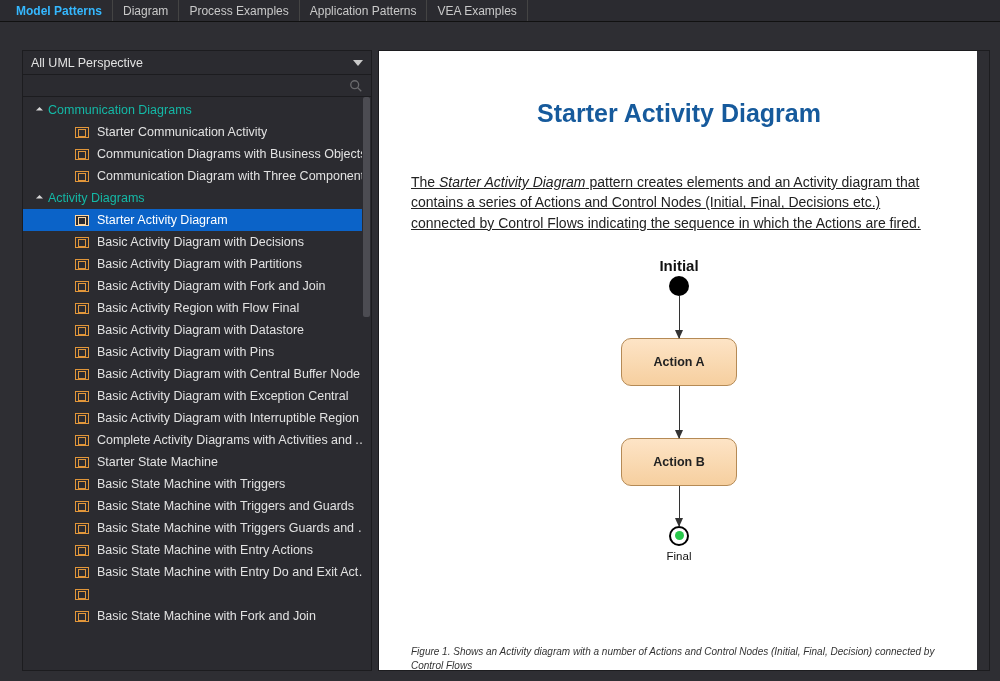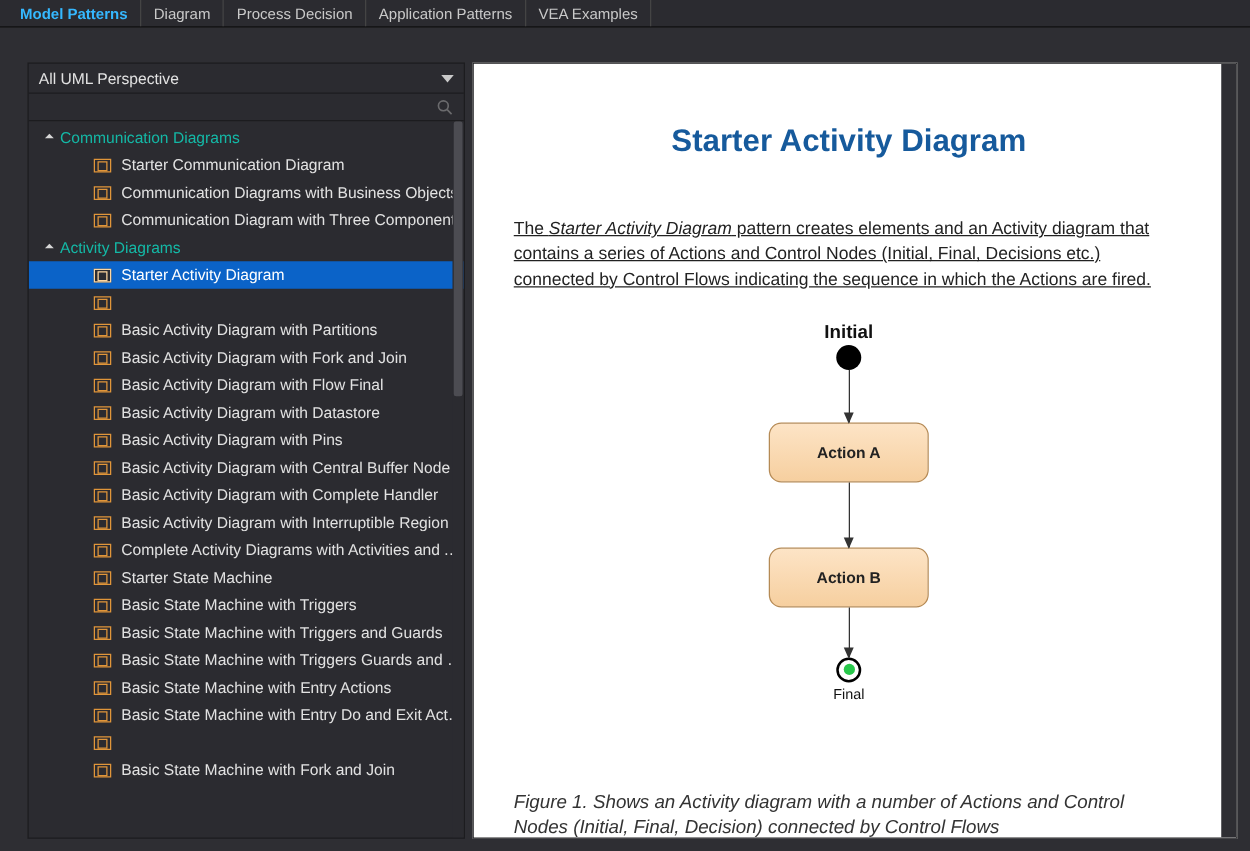--- a/index.html
+++ b/index.html
@@ -44,38 +44,38 @@
   .desc em { font-style: italic; }
 
   .figure { display: flex; flex-direction: column; align-items: center; margin-top: 24px; }
   .figure-label { font-size: 15px; font-weight: 600; color: #111; margin-bottom: 2px; }
   .initial-dot { width: 20px; height: 20px; border-radius: 50%; background: #000; }
   .arrow { width: 1px; background: #333; position: relative; }
   .arrow.h42 { height: 42px; }
   .arrow.h52 { height: 52px; }
   .arrow.h40 { height: 40px; }
   .arrow::after { content: ""; position: absolute; bottom: -1px; left: -4px; width: 0; height: 0; border-left: 4.5px solid transparent; border-right: 4.5px solid transparent; border-top: 9px solid #333; }
-  .action-box { width: 128px; height: 48px; border-radius: 10px; background: linear-gradient(#fde4c6, #f6cf9f); border: 1px solid #b58a55; display: flex; align-items: center; justify-content: center; font-size: 12.5px; font-weight: 700; color: #222; }
+  .action-box { width: 116px; height: 48px; border-radius: 10px; background: linear-gradient(#fde4c6, #f6cf9f); border: 1px solid #b58a55; display: flex; align-items: center; justify-content: center; font-size: 12.5px; font-weight: 700; color: #222; }
   .final-ring { width: 20px; height: 20px; border-radius: 50%; border: 2px solid #000; display: flex; align-items: center; justify-content: center; background: #fff; }
   .final-ring .dot { width: 9px; height: 9px; border-radius: 50%; background: #28c84b; }
   .final-label { font-size: 11.5px; font-weight: 500; color: #111; margin-top: 4px; }
 
-  .caption { position: absolute; left: 32px; right: 40px; bottom: -2px; font-style: italic; font-size: 15px; color: #333; line-height: 1.35; }
+  .caption { position: absolute; left: 32px; right: 40px; bottom: -2px; font-style: italic; font-size: 10px; color: #333; line-height: 1.35; }
 
   
   .twisty { width: 0; height: 0; border-left: 5px solid transparent; border-top: 5px solid #d7d7d7; transform: rotate(-45deg); margin-right: 6px; }
 </style>
 </head>
 <body>
 <div class="app">
 
   <div class="tabs">
     <div class="tab active">Model Patterns</div>
     <div class="tab">Diagram</div>
-    <div class="tab">Process Decision</div>
+    <div class="tab">Process Examples</div>
     <div class="tab">Application Patterns</div>
     <div class="tab">VEA Examples</div>
   </div>
 
   <div class="body">
     <div class="left-gutter"></div>
 
     <div class="sidebar">
       <div class="perspective">
         <span>All UML Perspective</span>
@@ -89,69 +89,70 @@
       </div>
       <div class="tree-wrap">
         <div class="tree">
 
           <div class="grp">
             <span class="twisty"></span>
             <span>Communication Diagrams</span>
           </div>
           <div class="item">
               <span class="ic"></span>
-              <span class="txt">Starter Communication Diagram</span>
+              <span class="txt">Starter Communication Activity</span>
             </div>
           <div class="item">
               <span class="ic"></span>
               <span class="txt">Communication Diagrams with Business Objects</span>
             </div>
           <div class="item">
               <span class="ic"></span>
               <span class="txt">Communication Diagram with Three Components</span>
             </div>
 
           <div class="grp">
             <span class="twisty"></span>
             <span>Activity Diagrams</span>
           </div>
           <div class="item selected">
               <span class="ic"></span>
               <span class="txt">Starter Activity Diagram</span>
             </div>
           <div class="item">
               <span class="ic"></span>
+              <span class="txt">Basic Activity Diagram with Decisions</span>
             </div>
           <div class="item">
               <span class="ic"></span>
               <span class="txt">Basic Activity Diagram with Partitions</span>
             </div>
           <div class="item">
               <span class="ic"></span>
               <span class="txt">Basic Activity Diagram with Fork and Join</span>
             </div>
           <div class="item">
               <span class="ic"></span>
-              <span class="txt">Basic Activity Diagram with Flow Final</span>
+              <span class="txt">Basic Activity Region with Flow Final</span>
             </div>
           <div class="item">
               <span class="ic"></span>
               <span class="txt">Basic Activity Diagram with Datastore</span>
             </div>
           <div class="item">
               <span class="ic"></span>
               <span class="txt">Basic Activity Diagram with Pins</span>
             </div>
           <div class="item">
               <span class="ic"></span>
               <span class="txt">Basic Activity Diagram with Central Buffer Node</span>
             </div>
           <div class="item">
               <span class="ic"></span>
-              <span class="txt">Basic Activity Diagram with Complete Handler</span>
+              <span class="txt">Basic Activity Diagram with Exception Central</span>
             </div>
           <div class="item">
               <span class="ic"></span>
               <span class="txt">Basic Activity Diagram with Interruptible Region</span>
             </div>
           <div class="item">
               <span class="ic"></span>
               <span class="txt">Complete Activity Diagrams with Activities and Actio...</span>
             </div>
 

